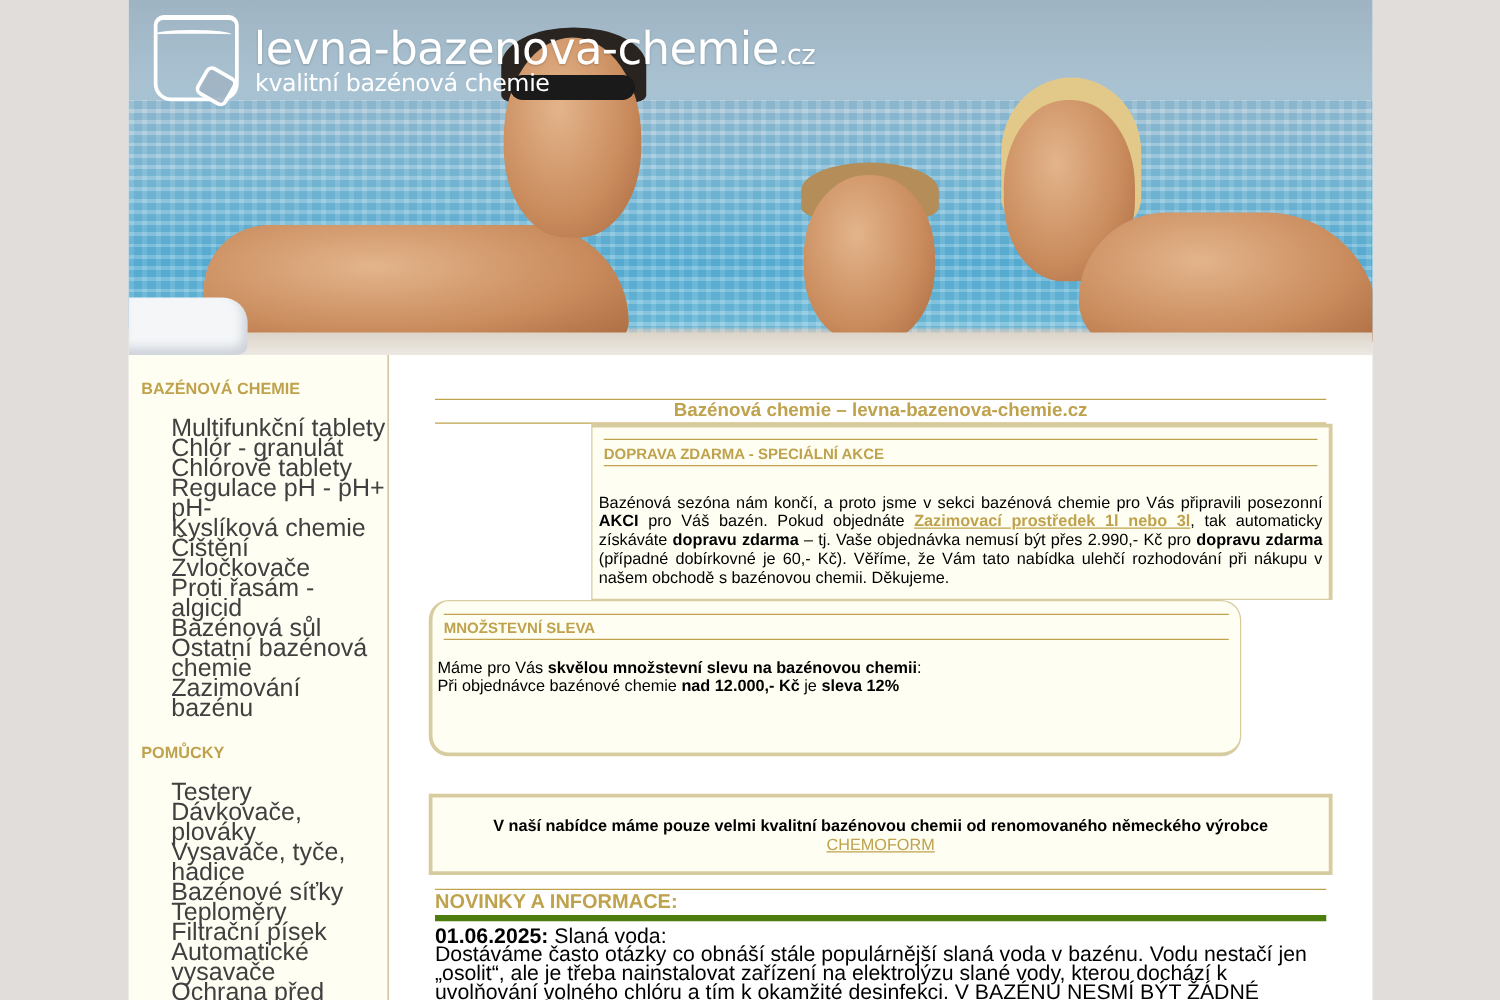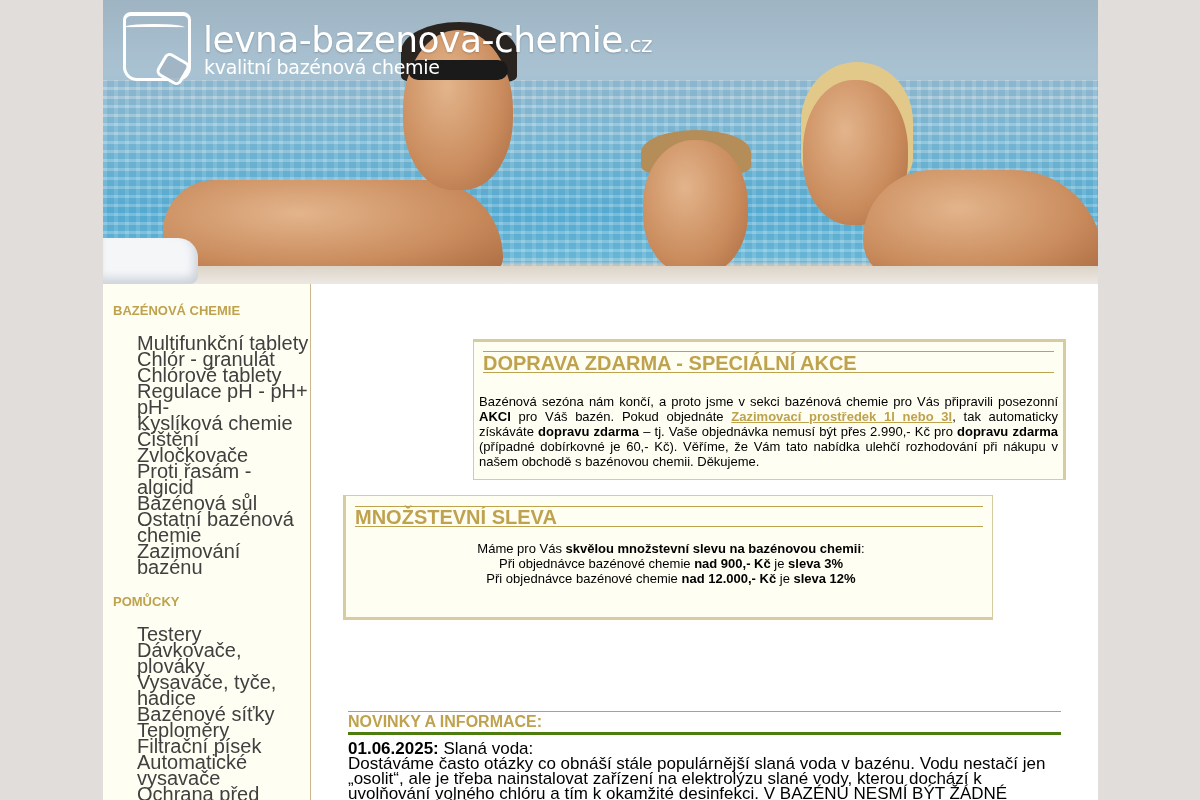--- a/index.html
+++ b/index.html
@@ -68,29 +68,29 @@
 
   
   #main { position:absolute; left:208px; top:284px; width:787px; height:516px; }
   .title-bar {
     position:absolute; left:37px; top:25px; width:713px; height:18px;
     border-top:1px solid #bfa24d; border-bottom:1px solid #bfa24d;
     text-align:center; font-size:15px; font-weight:bold; color:#bfa24d; line-height:18px; padding:0;
   }
   .box { position:absolute; background:#fffef2; border:3px solid #d7cba0; box-sizing:border-box; }
   .box-heading {
-    margin:0; font-size:20px; font-weight:bold; color:#bfa24d; line-height:18px;
+    margin:0; font-size:12px; font-weight:bold; color:#bfa24d; line-height:18px;
     border-top:1px solid #bfa24d; border-bottom:1px solid #bfa24d;
   }
   .box p { margin:0; font-size:13px; line-height:15px; }
   .justify { text-align:justify; }
   a.lnk { color:#bfa24d; text-decoration:underline; }
   .news-heading {
     position:absolute; left:37px; top:427px; width:713px; height:20px;
-    border-top:1px solid #bfa24d; border-bottom:3px solid #4d7c0f;
+    border-top:1px solid #bfa24d; border-bottom:5px solid #4d7c0f;
     font-size:16px; font-weight:bold; color:#bfa24d; line-height:20px; margin:0;
   }
   .news { position:absolute; left:37px; top:457px; width:713px; font-size:17px; line-height:15px; }
 </style>
 </head>
 <body>
 
 <div id="page">
 
   <div id="header">
@@ -139,35 +139,38 @@
         <li>Bazénové síťky</li>
         <li>Teploměry</li>
         <li>Filtrační písek</li>
         <li>Automatické vysavače</li>
         <li>Ochrana před mrazem</li>
       </ul>
     </div>
   </div>
 
   <div id="main">
+    <h1 class="title-bar">Bazénová chemie – levna-bazenova-chemie.cz</h1>
 
     <div class="box" style="left:162px; top:55px; width:593px; height:141px; border-left-width:1px; border-bottom-width:1px; border-top-width:3px; border-right-width:3px;">
       <h2 class="box-heading" style="margin:9px 9px 0 9px; padding-top:2px;">DOPRAVA ZDARMA - SPECIÁLNÍ AKCE</h2>
       <p class="justify" style="margin:21px 5px 0 5px;"><span>Bazénová sezóna nám končí, a proto jsme v sekci bazénová chemie pro Vás připravili posezonní </span><b>AKCI</b><span> pro Váš bazén. Pokud objednáte </span><a class="lnk" style="font-weight:bold;">Zazimovací prostředek 1l nebo 3l</a><span>, tak automaticky získáváte </span><b>dopravu zdarma</b><span> – tj. Vaše objednávka nemusí být přes 2.990,- Kč pro </span><b>dopravu zdarma</b><span> (případné dobírkovné je 60,- Kč). Věříme, že Vám tato nabídka ulehčí rozhodování při nákupu v našem obchodě s bazénovou chemii. Děkujeme.</span></p>
     </div>
 
-    <div class="box" style="left:32px; top:211px; width:650px; height:125px; border-top-width:1px; border-right-width:1px; border-left-width:3px; border-bottom-width:3px;">
+    <div class="box" style="left:32px; top:196px; width:650px; height:125px; border-top-width:1px; border-right-width:1px; border-left-width:3px; border-bottom-width:3px;border-radius:16px;">
       <h2 class="box-heading" style="margin:10px 9px 0 9px; padding-top:1px;">MNOŽSTEVNÍ SLEVA</h2>
-      <div style="margin:14px 0 0 4px;text-align:center;">
+      <div style="margin:14px 0 0 4px;">
         <p><span>Máme pro Vás </span><b>skvělou množstevní slevu na bazénovou chemii</b><span>:</span></p>
-        <p><span>Při objednávce bazénové chemie </span><b>nad 900,- Kč</b><span> je </span><b>sleva 3%</b></p>
         <p><span>Při objednávce bazénové chemie </span><b>nad 12.000,- Kč</b><span> je </span><b>sleva 12%</b></p>
       </div>
     </div>
 
+    <div class="box" style="left:32px; top:351px; width:723px; height:65px;">
+      <p style="text-align:center; margin-top:15px;"><b>V naší nabídce máme pouze velmi kvalitní bazénovou chemii od renomovaného německého výrobce</b><br><a class="lnk">CHEMOFORM</a></p>
+    </div>
 
     <h2 class="news-heading">NOVINKY A INFORMACE:</h2>
     <div class="news">
       <b>01.06.2025:</b><span> Slaná voda:</span><br>
       <span>Dostáváme často otázky co obnáší stále populárnější slaná voda v bazénu. Vodu nestačí jen „osolit“, ale je třeba nainstalovat zařízení na elektrolýzu slané vody, kterou dochází k uvolňování volného chlóru a tím k okamžité desinfekci. V BAZÉNU NESMÍ BÝT ŽÁDNÉ NEREZOVÉ ČÁSTI (pouze titan), jinak dojde k okamžité korozi. Tímto způsobem</span>
     </div>
   </div>
 </div>
 
 </body></html>

